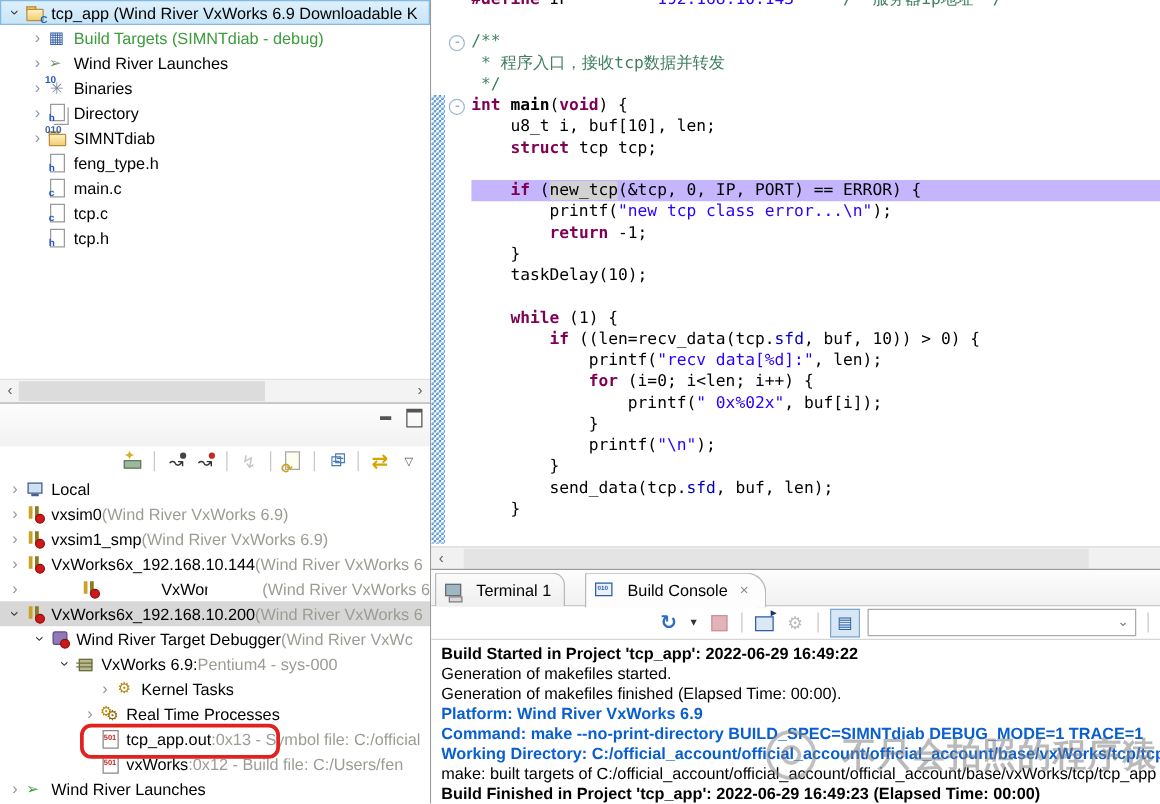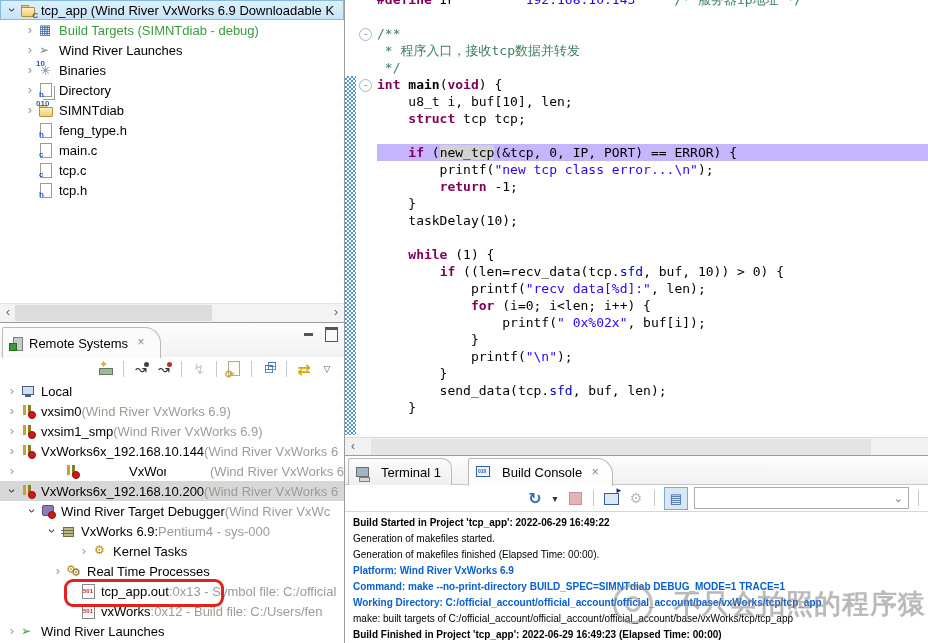--- a/index.html
+++ b/index.html
@@ -132,21 +132,21 @@
   .ctab{position:absolute;top:2px;height:26px;display:flex;align-items:center;gap:6px;padding:0 10px 0 7px;
         font-size:13px;border:1px solid #B9B9B9;border-bottom:none;background:linear-gradient(#FBFBFB,#EFEFEF);border-radius:2px 10px 0 0;}
   .ctab.active{background:#FDFDFD;border-radius:2px 16px 0 0;z-index:2;height:27px;}
   .i-terminal{width:14px;height:13px;position:relative;flex:none;}
   .i-terminal::before{content:"";position:absolute;left:0;top:1px;width:11px;height:8px;background:#9FB6C4;border:1px solid #6B6B6B;}
   .i-terminal::after{content:"";position:absolute;left:3px;top:11px;width:9px;height:3px;background:#D7D7D7;border:1px solid #808080;}
   .i-build-console{width:15px;height:13px;position:relative;flex:none;}
   .i-build-console::before{content:"";position:absolute;left:0;top:0;width:12px;height:9px;background:#EAF2FB;border:1px solid #2F5FA0;}
   .i-build-console::after{content:"010";position:absolute;left:2px;top:2px;font-size:5px;font-weight:bold;color:#2F5FA0;letter-spacing:0;}
   #ctoolbar{height:26px;display:flex;align-items:center;justify-content:flex-end;gap:6px;padding-right:6px;border-bottom:1px solid #D6D6D6;}
-  #cbody{padding:3px 0 0 8px;font-size:10px;line-height:16px;}
+  #cbody{padding:3px 0 0 8px;font-size:13px;line-height:16px;}
   .cl{white-space:nowrap;overflow:hidden;}
   .cl.b{font-weight:bold;}
   .cl.blue{color:#0A5FD0;}
 
   
   #watermark{position:absolute;right:2px;top:128px;display:flex;align-items:center;gap:21px;
              color:rgba(130,130,130,0.55);font-size:27px;font-weight:bold;letter-spacing:1px;pointer-events:none;z-index:9;}
   .wm-logo{width:34px;height:34px;border:3px solid rgba(130,130,130,0.5);border-radius:50%;position:relative;flex:none;}
   .wm-logo::before{content:"";position:absolute;left:9px;top:9px;width:10px;height:10px;border:3px solid rgba(130,130,130,0.5);border-radius:50%;}
 </style>
@@ -226,25 +226,20 @@
       </div>
 
     <div id="lhsb">
       <span class="sb-ar l"></span>
       <div class="thumb"></div>
       <span class="sb-ar r"></span>
     </div>
 
     <div id="rs-panel">
       <div id="rs-header">
-        <div class="vtab">
-          <span class="i-remote-systems"></span>
-          <span>Remote Systems</span>
-          <span class="close"></span>
-        </div>
         <div class="minmax">
           <span class="btn-min"></span>
           <span class="btn-max"></span>
         </div>
       </div>
       <div id="rs-toolbar">
           <span class="tbi i-add-connection"></span>
           <span class="tbsep"></span>
           <span class="tbi i-goto-prev"></span>
           <span class="tbi i-goto-next"></span>
@@ -304,21 +299,21 @@
             <span class="chev exp"></span>
             <span class="ic i-cpu-chip"></span>
             <span class="lbl">VxWorks 6.9:</span>
             <span class="sub">Pentium4 - sys-000</span>
           </div>
           <div class="trow" style="padding-left: 76px;">
             <span class="chev"></span>
             <span class="ic i-kernel-tasks"></span>
             <span class="lbl">Kernel Tasks</span>
           </div>
-          <div class="trow" style="padding-left: 50px;">
+          <div class="trow" style="padding-left: 64px;">
             <span class="chev"></span>
             <span class="ic i-rt-processes"></span>
             <span class="lbl">Real Time Processes</span>
           </div>
           <div class="trow" style="padding-left: 64px;">
             <span class="chev none"></span>
             <span class="ic i-module-out">
               <i class="badge c" style="color: rgb(194, 43, 34);">501</i>
             </span>
             <span class="lbl">tcp_app.out</span>

